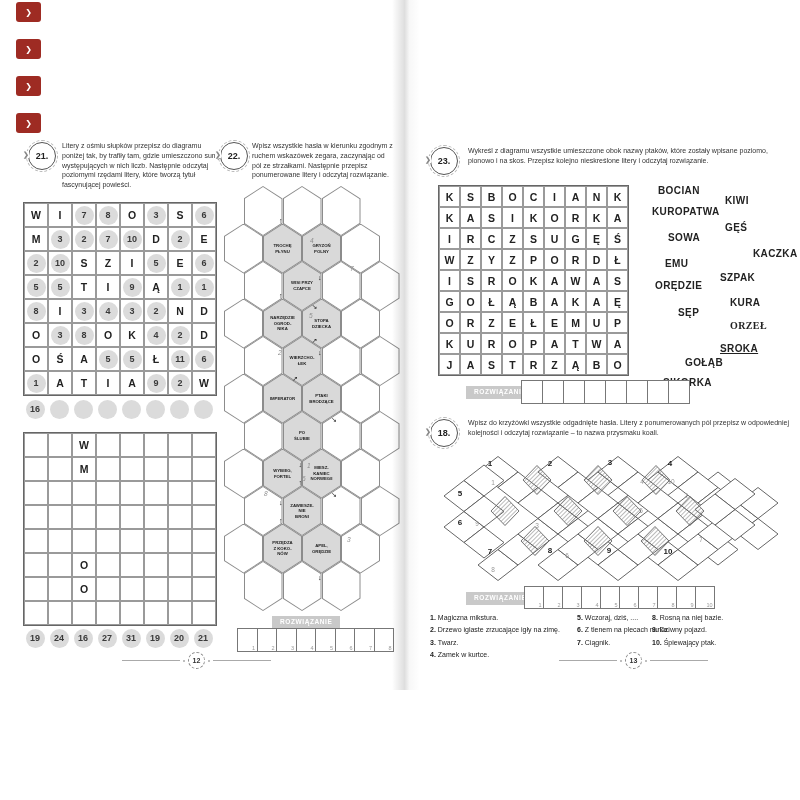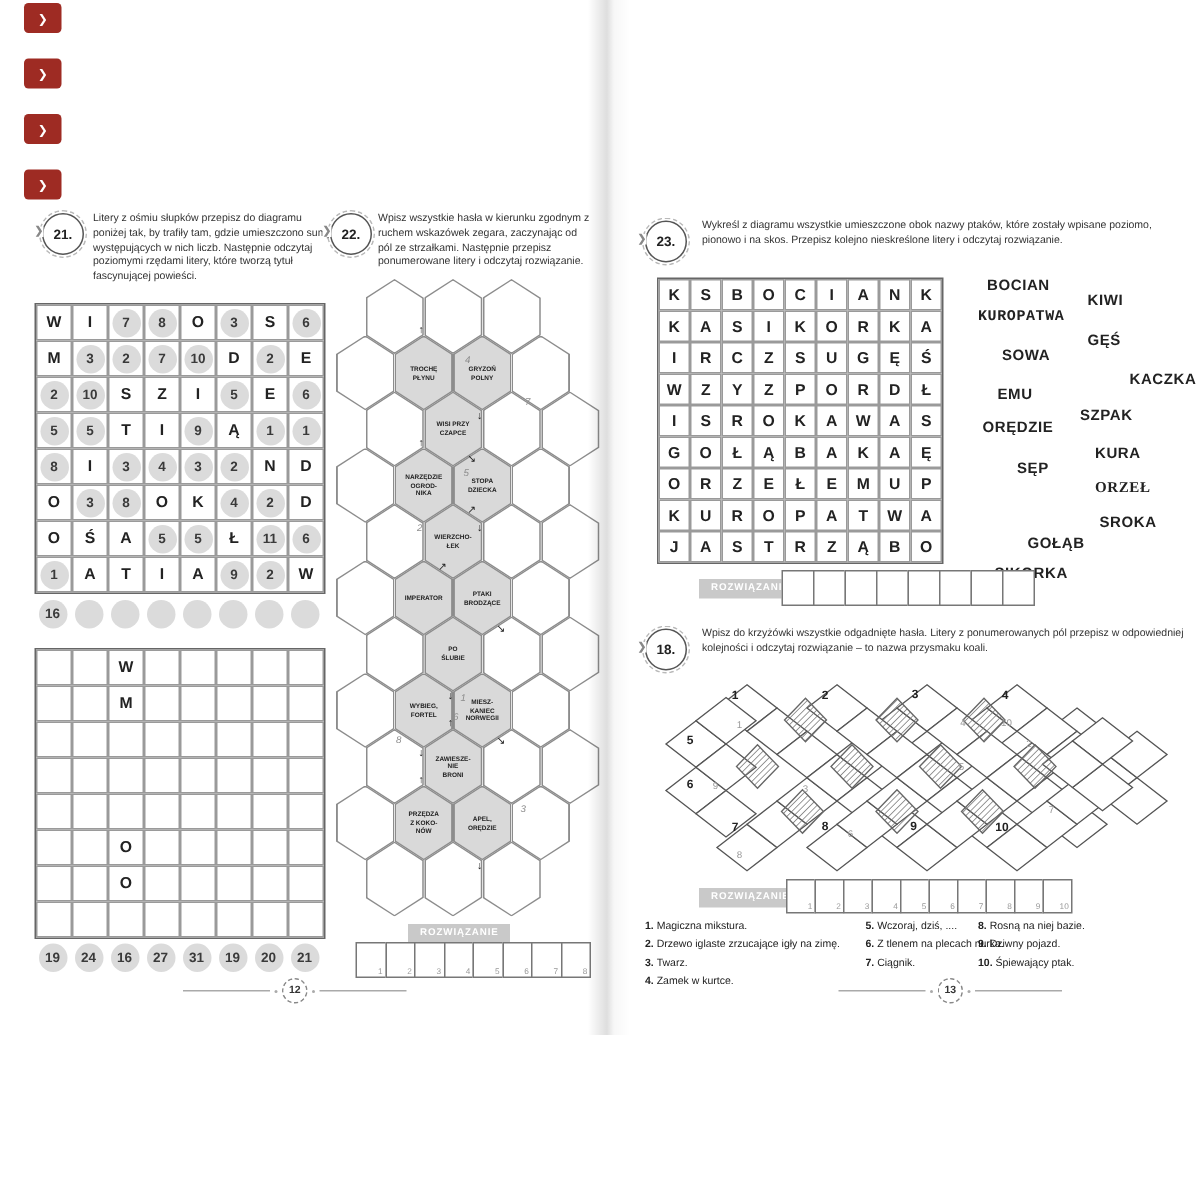--- a/index.html
+++ b/index.html
@@ -644,32 +644,32 @@
       <div class="cell">T</div>
       <div class="cell">R</div>
       <div class="cell">Z</div>
       <div class="cell">Ą</div>
       <div class="cell">B</div>
       <div class="cell">O</div>
     </div>
   <div class="abs" style="left:648px;top:184px;width:150px;height:195px;" id="t23-words">
       <div class="bird" style="left: 10px; top: 1px;">BOCIAN</div>
       <div class="bird" style="left: 77px; top: 11px;">KIWI</div>
-      <div class="bird" style="left: 4px; top: 22px; font-family: Liberation Mono, monospace;">KUROPATWA</div>
+      <div class="bird" style="left: 4px; top: 22px;">KUROPATWA</div>
       <div class="bird" style="left: 77px; top: 38px;">GĘŚ</div>
       <div class="bird" style="left: 20px; top: 48px;">SOWA</div>
       <div class="bird" style="left: 69px; top: 64px; margin-left: 36px;">KACZKA</div>
       <div class="bird" style="left: 17px; top: 74px;">EMU</div>
       <div class="bird" style="left: 72px; top: 88px;">SZPAK</div>
       <div class="bird" style="left: 7px; top: 96px;">ORĘDZIE</div>
       <div class="bird" style="left: 82px; top: 113px;">KURA</div>
       <div class="bird" style="left: 30px; top: 123px;">SĘP</div>
       <div class="bird" style="left: 82px; top: 136px; font-family: Liberation Serif, serif;">ORZEŁ</div>
       <div class="bird" style="left: 15px; top: 150px; margin-top: 43px;">SIKORKA</div>
-      <div class="bird" style="left: 85px; top: 159px;">SROKA</div>
+      <div class="bird" style="left: 72px; top: 159px; text-decoration: underline;">SROKA</div>
       <div class="bird" style="left: 37px; top: 173px;">GOŁĄB</div>
     </div>
 
   <div class="rozw" style="left:466px;top:386px;">ROZWIĄZANIE</div>
   <div class="solrow" style="left:522px;top:380px;" id="t23-sol">
       <div class="solbox" style="width: 22px; height: 24px;"></div>
       <div class="solbox" style="width: 22px; height: 24px;"></div>
       <div class="solbox" style="width: 22px; height: 24px;"></div>
       <div class="solbox" style="width: 22px; height: 24px;"></div>
       <div class="solbox" style="width: 22px; height: 24px;"></div>

